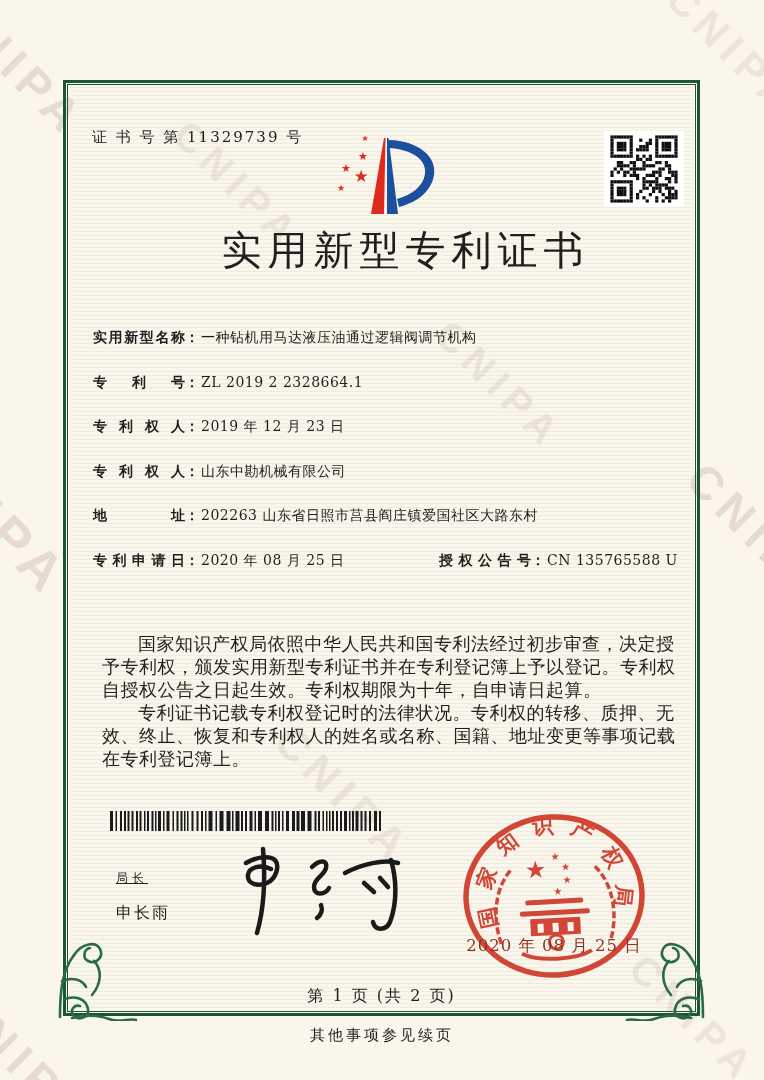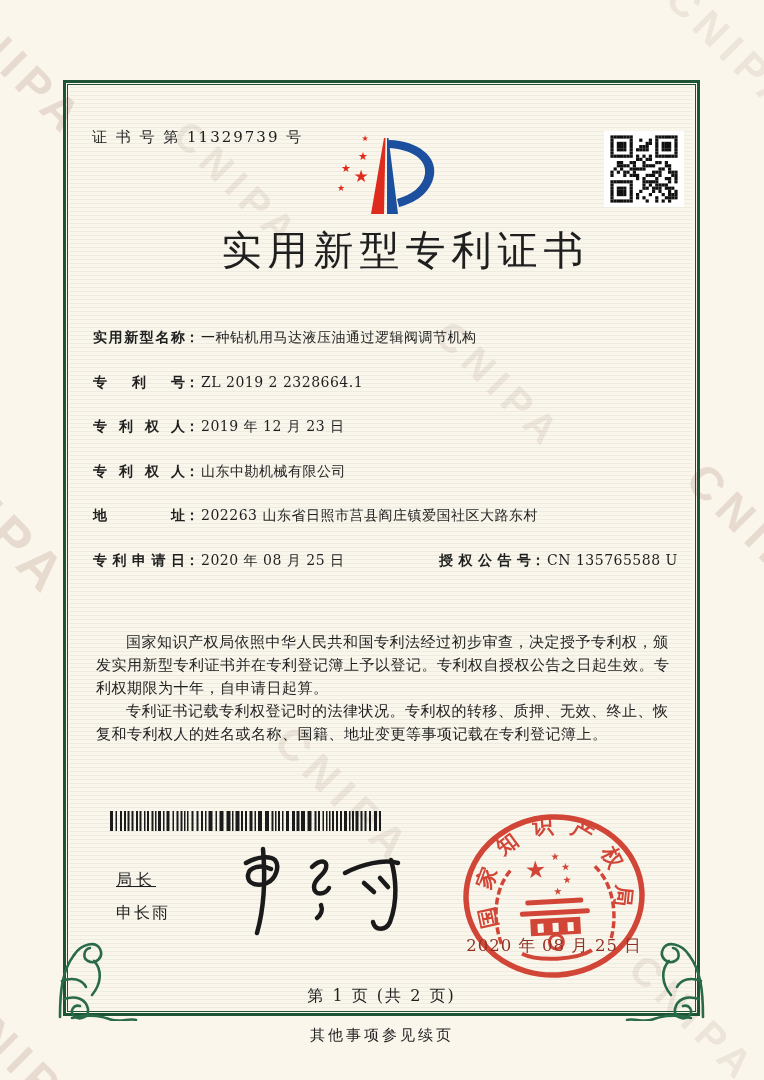--- a/index.html
+++ b/index.html
@@ -44,25 +44,25 @@
   .fields{position:absolute; left:27px; top:246px; width:590px; font-size:14px;}
   .frow{height:20px; margin-bottom:24.5px; white-space:nowrap;}
   .flabel{
     display:inline-block; width:92px; vertical-align:top;
     text-align:justify; text-align-last:justify; font-weight:600;
   }
   .fcolon{display:inline-block; width:16px; font-weight:600;}
   .fvalue{letter-spacing:0.5px;}
   .fvalue-fixed{display:inline-block; width:238px;}
   
-  .body-text{position:absolute; left:30px; top:549px; width:582px; font-size:15px; line-height:23px;font-family:Liberation Mono, monospace;}
+  .body-text{position:absolute; left:36px; top:549px; width:582px; font-size:18px; line-height:23px;}
   .body-text p{margin:0; text-indent:2em; letter-spacing:0.5px;}
   
   .barcode{position:absolute; left:42px; top:728px;}
-  .signer-title{position:absolute; left:50px; top:787px; font-size:16px; letter-spacing:4px;text-decoration:underline;}
+  .signer-title{position:absolute; left:50px; top:787px; font-size:12px; letter-spacing:4px;text-decoration:underline;}
   .signer-name{position:absolute; left:50px; top:820px; font-size:16px; letter-spacing:2px;}
   .signature{position:absolute; left:158px; top:760px;}
   
   .seal{position:absolute; left:395px; top:728px; opacity:0.93;}
   
   .page-num{position:absolute; left:0; top:903px; width:100%; text-align:center; font-size:16px; letter-spacing:2px;}
   .flourish{position:absolute; bottom:-8px;}
   .flourish-bl{left:-14px;}
   .flourish-br{right:-14px; transform:scaleX(-1);}
   .footer-note{

